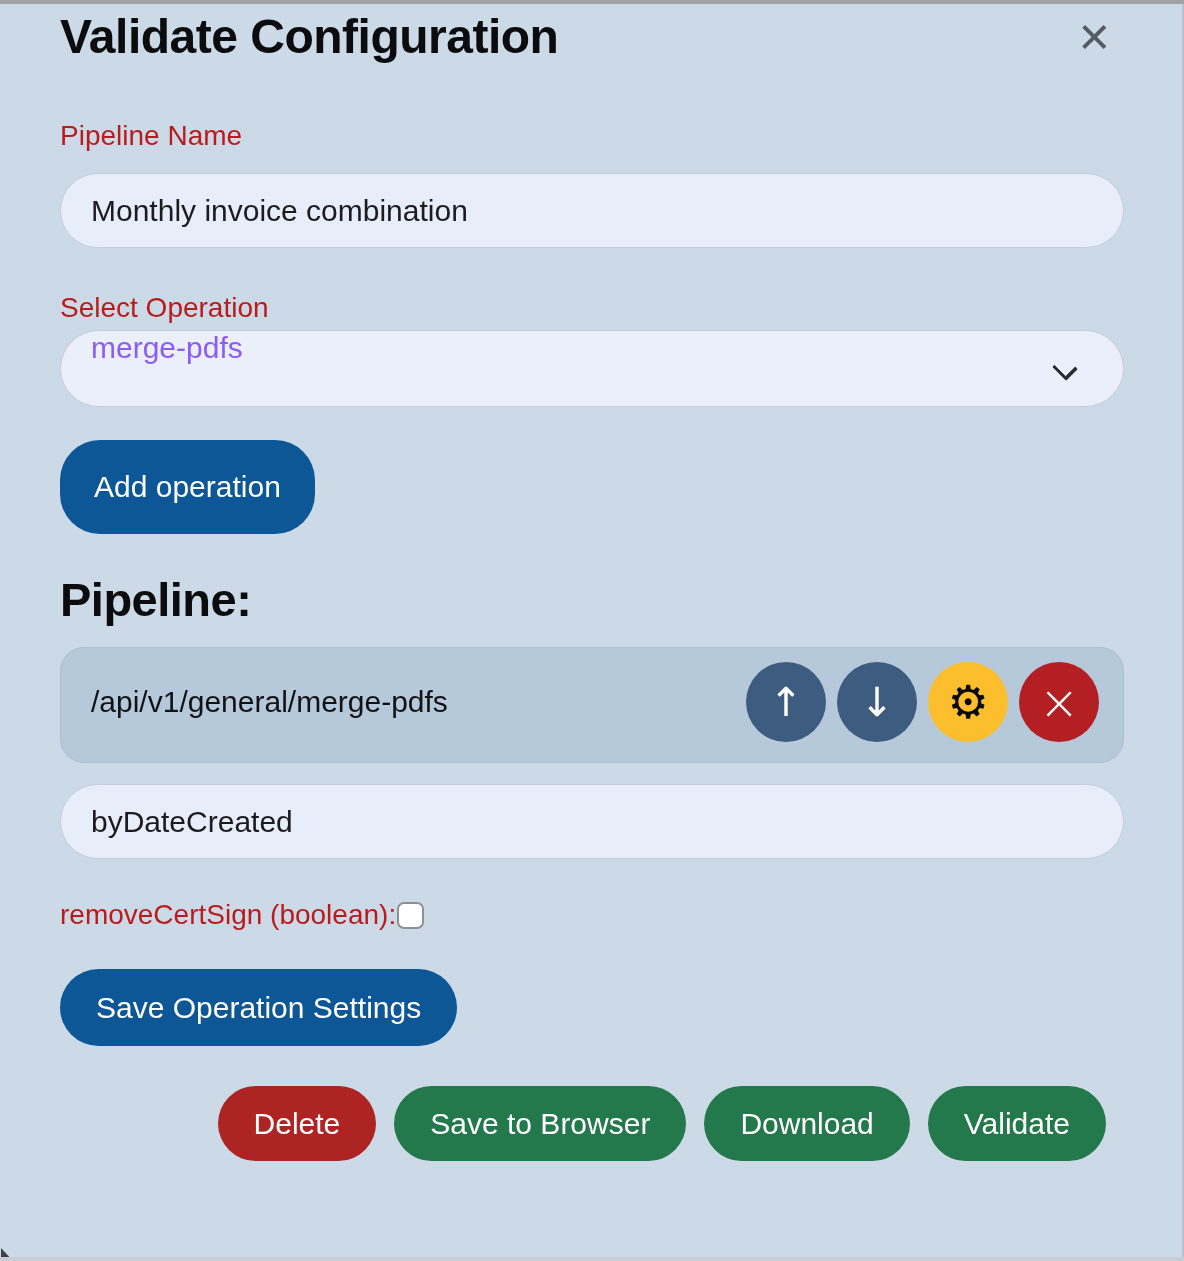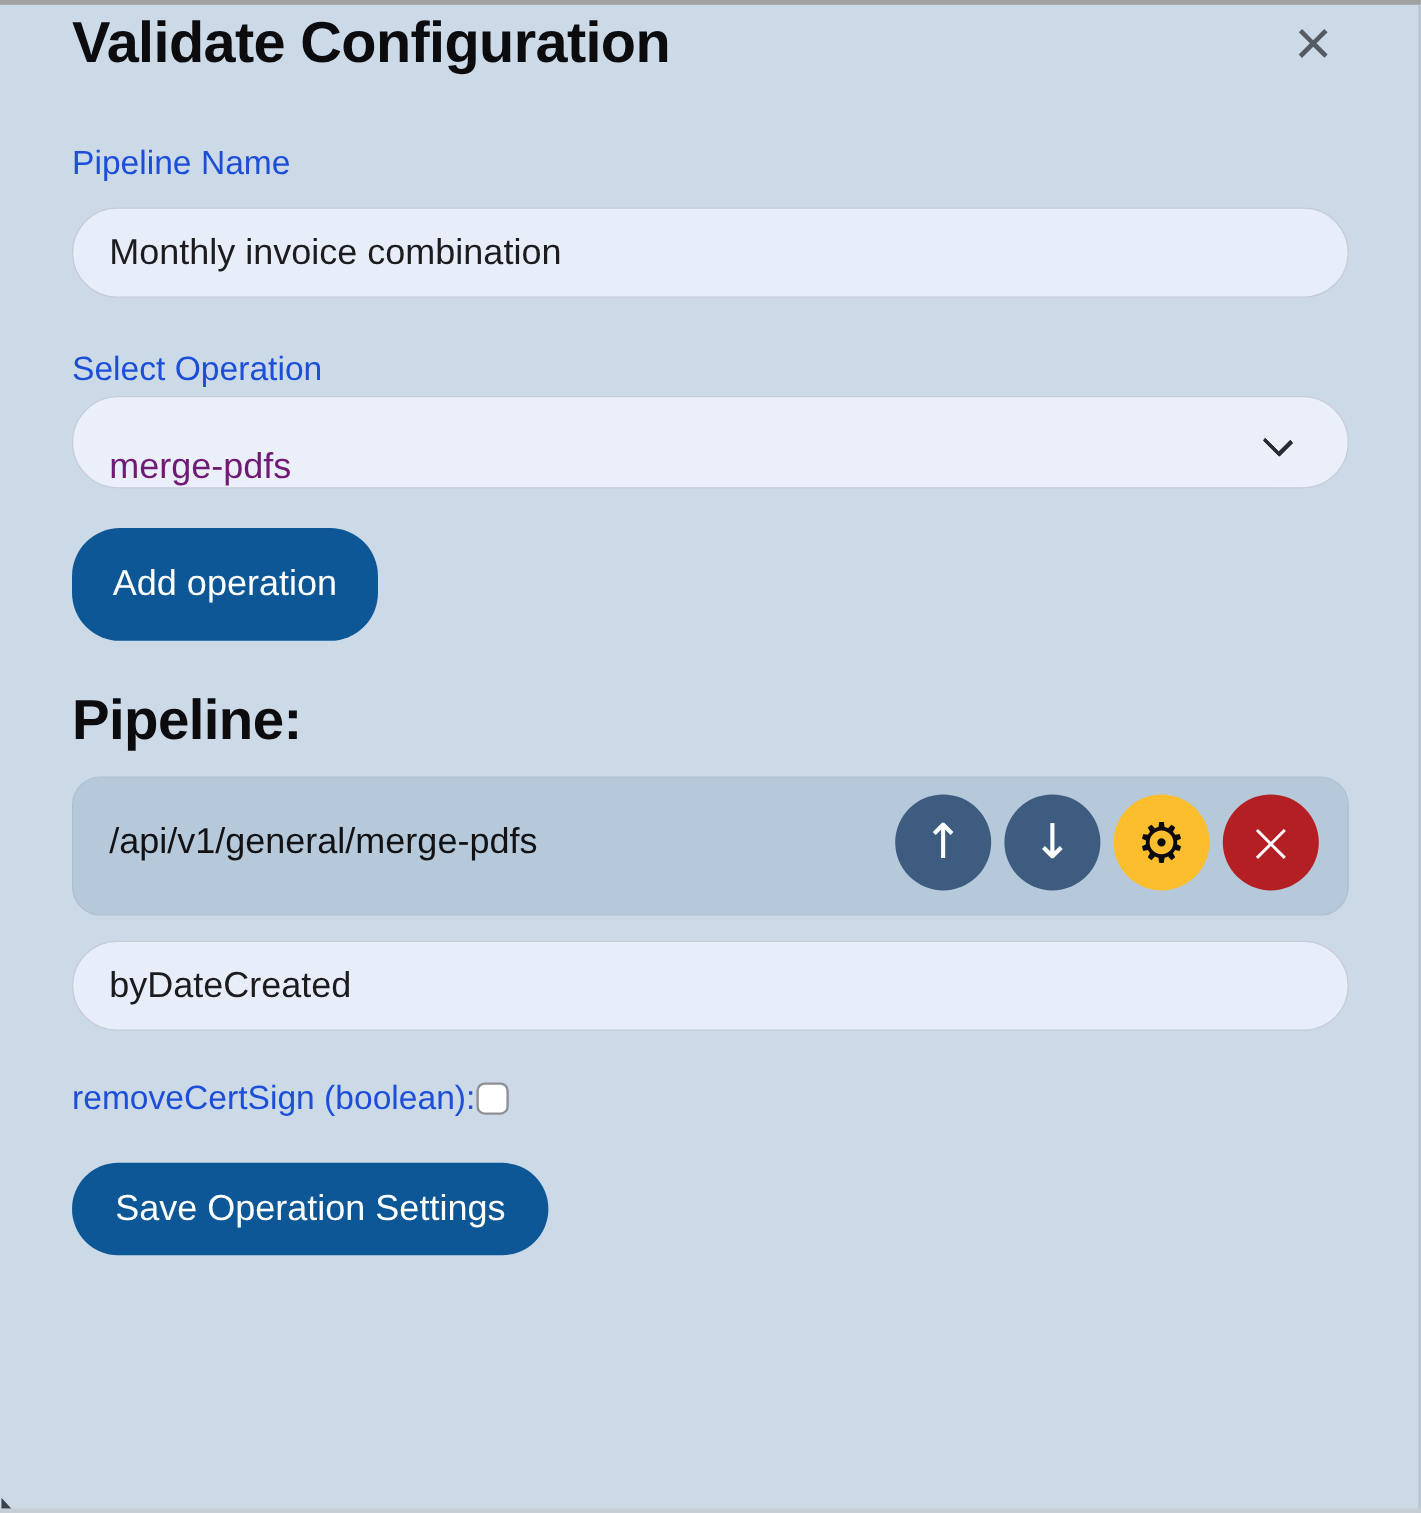--- a/index.html
+++ b/index.html
@@ -19,35 +19,35 @@
   
   .hdr { display:flex; justify-content:space-between; align-items:flex-start; margin-top:2px; }
   .hdr h1 { font-size:48px; font-weight:700; letter-spacing:-0.5px; line-height:62px; }
   .close-btn {
     font-size:54px; font-weight:300; color:#545b63; line-height:52px;
     background:none; border:none; cursor:pointer; margin:4px 14px 0 0;
     font-family:"Liberation Sans", sans-serif;
   }
 
   
-  .field-label { font-size:28px; line-height:32px; font-weight:400; color:#1d4ed8; }
+  .field-label { font-size:28px; line-height:32px; font-weight:400; color:#b91c1c; }
   .lbl-1 { margin-top:52px; }
   .lbl-2 { margin-top:44px; }
   .lbl-3 { margin-top:80px; }
   .pill-input {
     display:block; width:100%; height:75px; margin-top:21px;
     background:#e8edfa; border:1px solid #c5cbd9; border-radius:40px;
     font-size:30px; color:#1c1c1f; padding:0 30px;
     font-family:"Liberation Sans", sans-serif; outline:none;
   }
   .select-wrap {
-    position:relative; display:flex; align-items:flex-end;
+    position:relative; display:flex; align-items:flex-start;
     width:100%; height:77px; margin-top:6px;
     background:#ebeffa; border:1px solid #c5cbd9; border-radius:40px;
-    font-size:30px; color:#701a75; padding:0 30px; cursor:pointer;
+    font-size:30px; color:#8b5cf6; padding:0 30px; cursor:pointer;
   }
   .chevron {
     position:absolute; right:48px; top:27px;
     width:20px; height:20px;
     border-right:4px solid #292d33; border-bottom:4px solid #292d33;
     border-radius:2px; transform:rotate(45deg) scaleY(0.85);
   }
 
   
   .btn {
@@ -141,18 +141,24 @@
 
   <input type="text" class="pill-input" value="byDateCreated" style="">
 
   <div class="check-row">
     <span class="field-label">removeCertSign (boolean):</span>
     <input type="checkbox" class="checkbox" style="">
   </div>
 
   <button class="btn btn-primary btn-save-settings">Save Operation Settings</button>
 
+  <div class="footer">
+    <button class="btn btn-danger">Delete</button>
+    <button class="btn btn-success">Save to Browser</button>
+    <button class="btn btn-success">Download</button>
+    <button class="btn btn-success">Validate</button>
+  </div>
 
 </div>
 
 <div class="stray-cursor"></div>
 <div class="edge-right"></div>
 <div class="edge-bottom"></div>
 
 </body></html>

